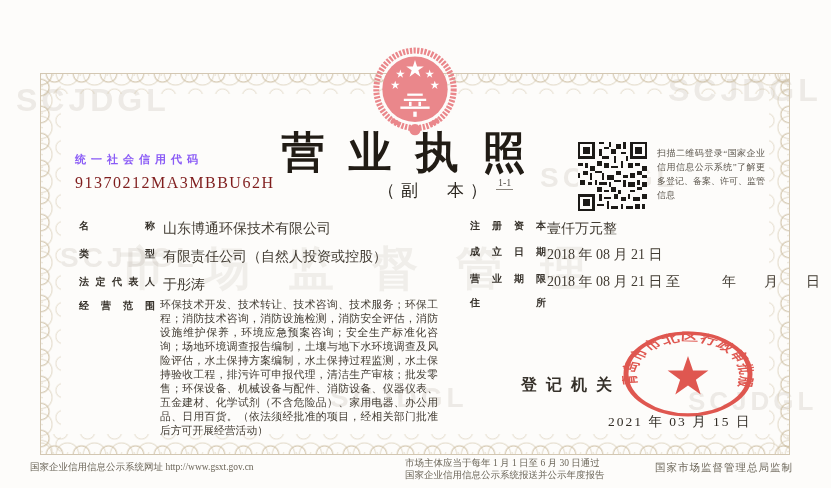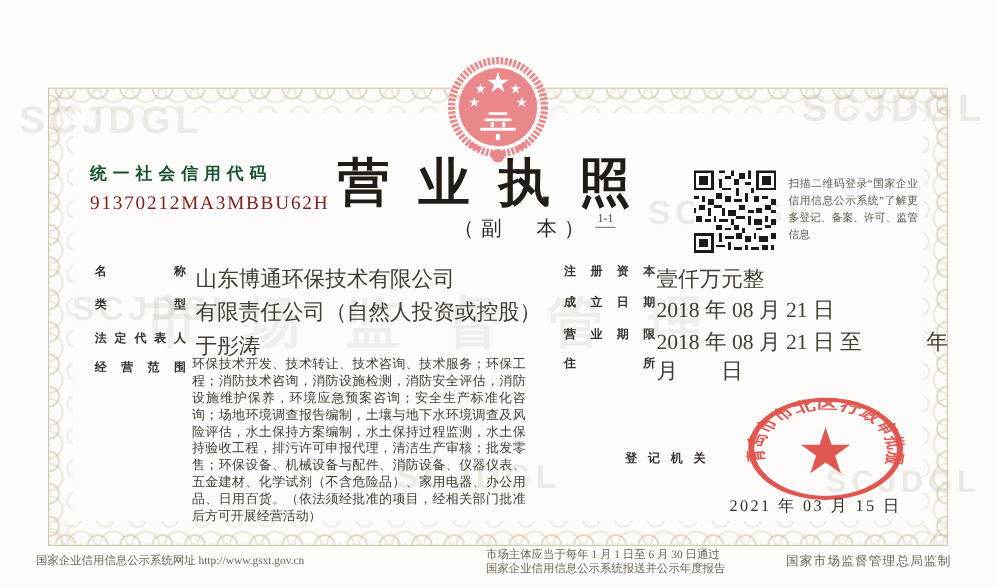--- a/index.html
+++ b/index.html
@@ -29,48 +29,48 @@
   .fr-left { left:0; } .fr-right { right:0; transform:scaleX(-1); }
 
   
   .wm { position:absolute; font-family:"Liberation Sans", sans-serif; font-weight:bold;
         color:rgba(158,148,130,.17); letter-spacing:4px; z-index:0; user-select:none; }
   .wm-cn { position:absolute; font-weight:bold; color:rgba(150,140,122,.12);
            font-size:46px; letter-spacing:38px; z-index:0; white-space:nowrap; }
 
   
   .credit { position:absolute; left:75px; top:136px; z-index:2; }
-  .credit-label { font-family:"Liberation Sans", sans-serif; font-weight:bold; font-size:14px;
-                  letter-spacing:5px; color:#14532d; }
+  .credit-label { font-family:"Liberation Sans", sans-serif; font-weight:bold; font-size:11px;
+                  letter-spacing:5px; color:#8b5cf6;margin-top:16px; }
   .credit-code { margin-top:7px; font-size:16px; letter-spacing:1.5px; color:#7f1d1d; }
 
   .emblem { position:absolute; left:372px; top:46px; width:86px; height:90px; z-index:3; }
 
   .title { position:absolute; left:0; width:807px; top:124px; text-align:center; z-index:2;
            font-size:43px; font-weight:bold; color:#211c15; letter-spacing:24px; text-indent:24px;
            font-family:"Liberation Sans", sans-serif; }
   .subtitle { position:absolute; left:0; width:831px; top:179px; text-align:center; z-index:2;
               font-size:17px; color:#2b261f; letter-spacing:6px; text-indent:6px;padding-left:34px; }
   .copy-no { position:absolute; left:496px; top:177px; z-index:2; font-size:10px; color:#55504a;
              border-bottom:1px solid #8a847c; padding:0 2px 1px; }
 
   .qr { position:absolute; left:578px; top:142px; width:69px; height:69px; z-index:2; }
   .qr-caption { position:absolute; left:657px; top:147px; width:108px; z-index:2;
                 font-size:9px; line-height:1.55; color:#5c564d; text-align:justify; }
 
   
   .flabel { position:absolute; font-family:"Liberation Sans", sans-serif; font-weight:bold;
             font-size:10px; color:#36312a; width:76px; text-align:justify; text-align-last:justify;
             z-index:2; }
-  .fvalue { position:absolute; font-size:18px; color:#413b32; z-index:2; }
+  .fvalue { position:absolute; font-size:14px; color:#413b32; z-index:2; }
   .scope  { width:278px; font-size:10.8px; line-height:1.3; text-align:justify; }
   .addr   { width:228px; line-height:1.5; }
 
   .registry { position:absolute; left:521px; top:375px; z-index:2;
-              font-family:"Liberation Sans", sans-serif; font-weight:bold; font-size:10px;
+              font-family:"Liberation Sans", sans-serif; font-weight:bold; font-size:16px;
               letter-spacing:9px; color:#36312a; white-space:nowrap; }
   .seal { position:absolute; left:622px; top:330px; width:132px; height:88px; z-index:4; opacity:.92; }
   .issue-date { position:absolute; left:608px; top:413px; z-index:5; font-size:13.5px;
                 letter-spacing:2px; color:#322d26; }
 
   
   .footer { position:absolute; left:0; top:458px; width:831px; z-index:2;
             font-size:9.5px; color:#6a6457; }
   .f-left { position:absolute; left:30px; top:3px; }
   .f-mid { position:absolute; left:405px; top:0; line-height:1.25; }

